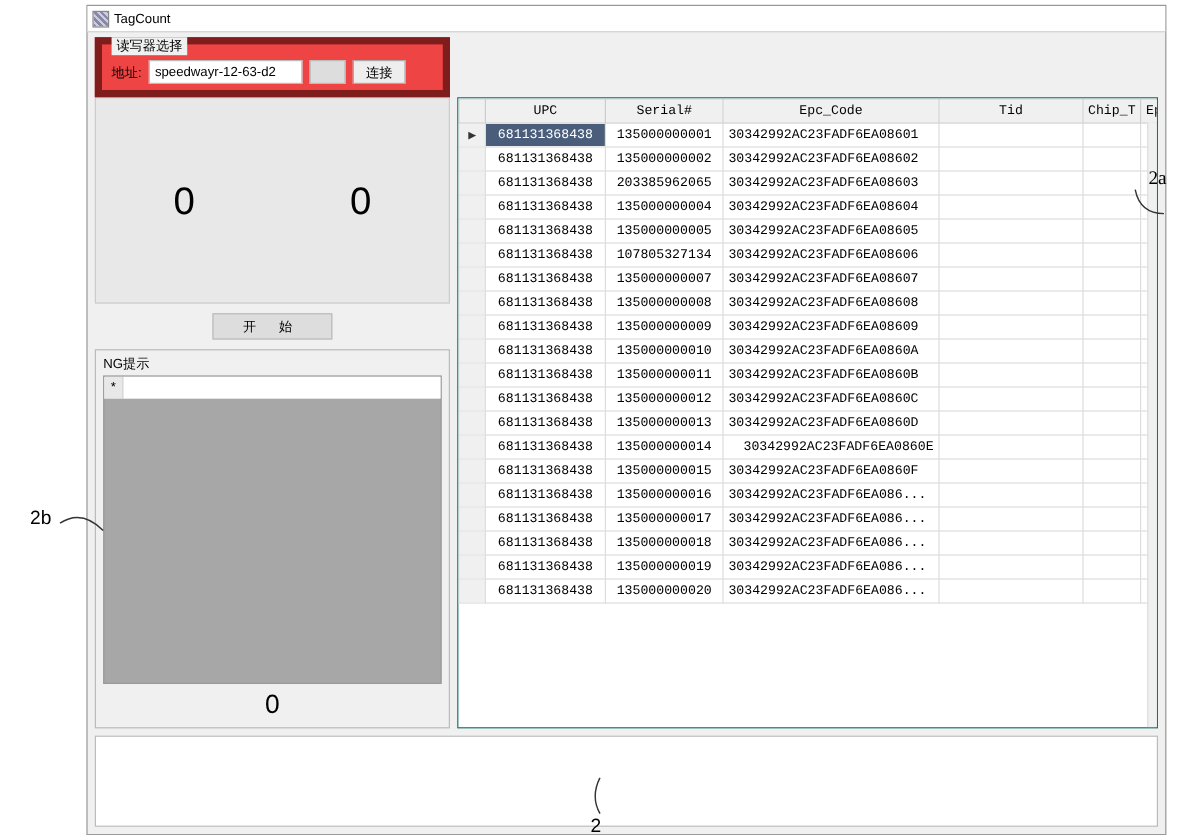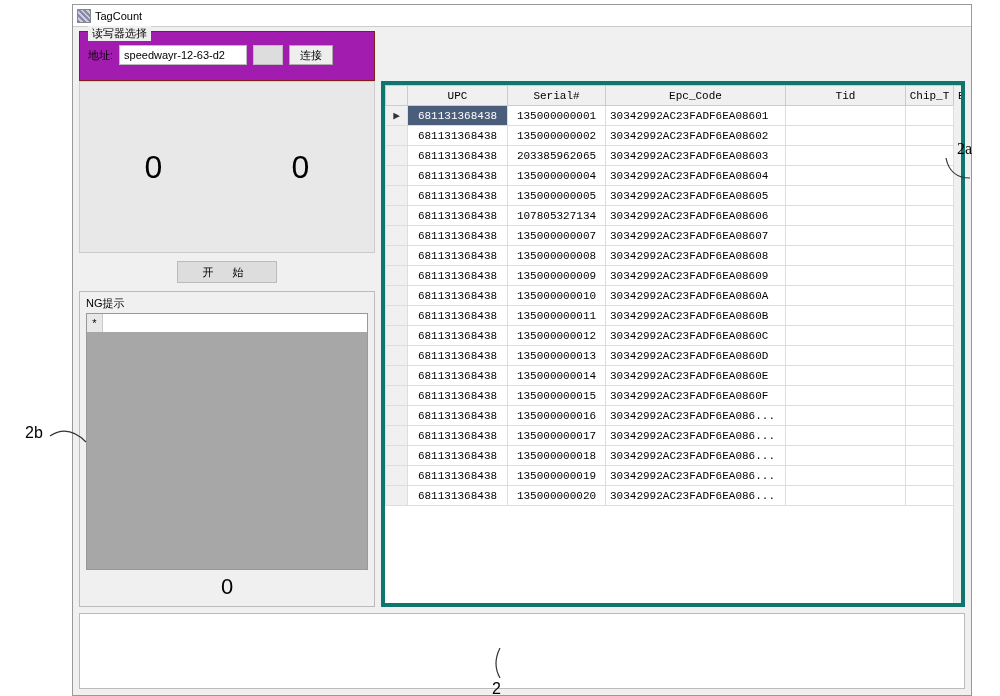--- a/index.html
+++ b/index.html
@@ -6,21 +6,21 @@
     body { background: #fff; width: 1000px; height: 696px; position: relative; }
     
     .window { position: absolute; left: 72px; top: 4px; width: 900px; height: 692px; border: 1px solid #999; background: #f0f0f0; }
     .titlebar { height: 22px; background: #fff; border-bottom: 1px solid #ccc; display: flex; align-items: center; padding: 0 4px; gap: 4px; }
     .titlebar-icon { width: 14px; height: 14px; border: 1px solid #888; background: repeating-linear-gradient(45deg,#88a,#88a 2px,#ccd 2px,#ccd 4px); }
     .titlebar-text { font-size: 11px; }
     
     .content { display: flex; flex-direction: column; height: calc(100% - 22px); }
     .top-row { display: flex; gap: 6px; padding: 4px 6px 0 6px; }
     
-    .groupbox { border: 1px solid #7f1d1d; background: #a21caf; padding: 4px 8px 8px 8px; position: relative; }
+    .groupbox { border: 6px solid #7f1d1d; background: #ef4444; padding: 4px 8px 8px 8px; position: relative; }
     .groupbox-title { position: relative; top: -10px; background: #f0f0f0; display: inline-block; padding: 0 4px; font-size: 11px; }
     .groupbox-body { margin-top: -6px; }
     
     .reader-sel { width: 296px; height: 50px; }
     .data-file { flex: 1; height: 50px; }
     
     .row-inline { display: flex; align-items: center; gap: 6px; }
     .lbl { font-size: 11px; }
     .txt-input { background: #fff; border: 1px solid #bbb; height: 20px; padding: 0 4px; font-size: 11px; }
     .btn { background: #eee; border: 1px solid #aaa; height: 20px; padding: 0 10px; font-size: 11px; cursor: pointer; }
@@ -36,21 +36,21 @@
     .start-btn { background: #ddd; border: 1px solid #bbb; width: 100px; height: 22px; font-size: 11px; letter-spacing: 8px; cursor: pointer; }
     
     .ng-box { border: 1px solid #bbb; background: #f0f0f0; padding: 4px 6px 6px 6px; flex: 1; display: flex; flex-direction: column; }
     .ng-title { font-size: 11px; margin-bottom: 2px; }
     .ng-grid { background: #a7a7a7; flex: 1; border: 1px solid #999; position: relative; }
     .ng-grid-head { height: 18px; background: #fff; border-bottom: 1px solid #ddd; display: flex; }
     .ng-grid-cell1 { width: 16px; height: 18px; background: #e8e8e8; border-right: 1px solid #ccc; text-align: center; line-height: 18px; }
     .ng-grid-cell2 { flex: 1; height: 18px; background: #fff; }
     .ng-count { text-align: center; font-size: 22px; padding: 4px 0 0 0; font-family: Arial; }
     
-    .grid-wrap { flex: 1; background: #fff; border: 4px solid #0f766e; overflow: hidden; position: relative; }
+    .grid-wrap { flex: 1; background: #fff; border: 1px solid #0f766e; overflow: hidden; position: relative; }
     .grid-table { width: 100%; border-collapse: collapse; table-layout: fixed; font-size: 10px; }
     .grid-table th { background: #f0f0f0; border: 1px solid #ccc; height: 20px; font-weight: normal; font-family: "Courier New", monospace; text-align: center; overflow: hidden; }
     .grid-table td { border: 1px solid #ddd; height: 20px; padding: 0 4px; font-family: "Courier New", monospace; text-align: center; overflow: hidden; white-space: nowrap; }
     .grid-table .row-head { width: 20px; background: #f0f0f0; }
     .grid-table .sel-cell { background: #4a5d7a; color: #fff; }
     .row-marker { color: #333; }
     
     .col-rowhead { width: 22px; }
     .col-upc { width: 100px; }
     .col-serial { width: 98px; }
@@ -252,21 +252,21 @@
                 <td>135000000013</td>
                 <td style="text-align: left;">30342992AC23FADF6EA0860D</td>
                 <td></td>
                 <td></td>
                 <td></td>
               </tr>
               <tr>
                 <td class="row-head row-marker"></td>
                 <td>681131368438</td>
                 <td>135000000014</td>
-                <td style="text-align: left; font-family: Liberation Mono, monospace;">30342992AC23FADF6EA0860E</td>
+                <td style="text-align: right; font-family: Liberation Mono, monospace;">30342992AC23FADF6EA0860E</td>
                 <td></td>
                 <td></td>
                 <td></td>
               </tr>
               <tr>
                 <td class="row-head row-marker"></td>
                 <td>681131368438</td>
                 <td>135000000015</td>
                 <td style="text-align: left;">30342992AC23FADF6EA0860F</td>
                 <td></td>

